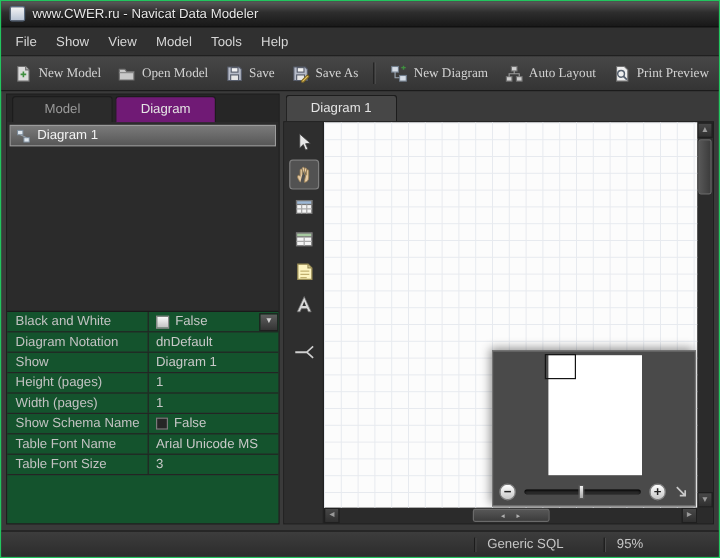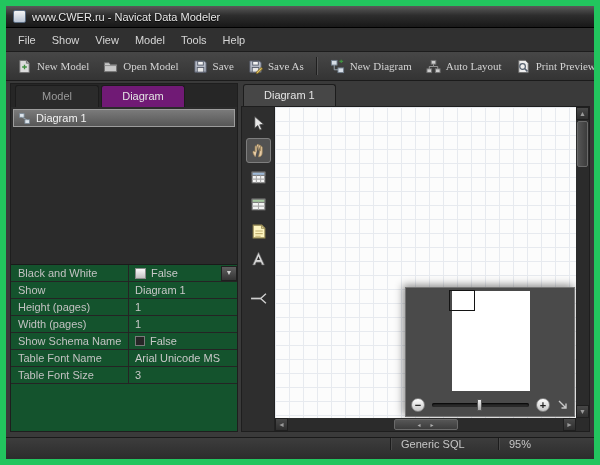--- a/index.html
+++ b/index.html
@@ -1,20 +1,20 @@
 <!DOCTYPE html>
 <html><head>
 <meta charset="utf-8">
 <style>
   * { box-sizing: border-box; margin: 0; padding: 0; }
   html,body { width:600px; height:465px; background:#222; }
   body { font-family:"Liberation Sans", sans-serif; font-size:11px; color:#cccccc; }
 
   .window { width:600px; height:465px; display:flex; flex-direction:column;
-            background:#3a3a3a; border:6px solid #22c55e; overflow:hidden; }
+            background:#3a3a3a; border:1px solid #22c55e; overflow:hidden; }
 
   
   .titlebar { height:22px; flex:none; display:flex; align-items:center; gap:6px;
               padding:0 7px; background:linear-gradient(#5a5a5a, #2d2d2d 45%, #181818);
               border-bottom:1px solid #000; }
   .app-icon { width:13px; height:13px; flex:none; border-radius:2px;
               background:linear-gradient(#f4f4f4,#b8c4d4); border:1px solid #5a6b80; }
   .title-text { color:#e8e8e8; font-size:11px; text-shadow:0 1px 1px #000; }
 
   
@@ -112,21 +112,21 @@
   .mm-btn { width:14px; height:14px; flex:none; border-radius:50%; text-align:center;
             background:linear-gradient(#ffffff,#c6c6c6); border:1px solid #808080;
             color:#222; font-size:11px; line-height:12px; font-weight:bold; cursor:default; }
   .mm-slider { flex:1; position:relative; height:4px; background:#2c2c2c; border-radius:2px;
                box-shadow:inset 0 1px 2px #000; }
   .mm-thumb { position:absolute; left:46%; top:-4px; width:5px; height:12px;
               background:linear-gradient(#f0f0f0,#a8a8a8); border:1px solid #555; }
   .mm-resize { width:12px; height:12px; flex:none; }
 
   
-  .statusbar { height:22px; flex:none; display:flex; align-items:flex-start;
+  .statusbar { height:22px; flex:none; display:flex; align-items:center;
                background:linear-gradient(#3d3d3d,#2c2c2c); border-top:1px solid #1a1a1a;
                color:#c6c6c6;padding-left:10px; }
   .sb-fill { flex:1; }
   .sb-cell { display:flex; align-items:center; padding:0 10px;
              border-left:1px solid #1c1c1c; box-shadow:inset 1px 0 0 #4a4a4a; }
   .sb-db { width:108px; }
   .sb-zoom { width:56px; }
   .sb-end { width:40px; }
 </style>
 </head>
@@ -236,20 +236,26 @@
           <div class="plabel">Black and White</div>
           <div class="pvalue">
             <span class="swatch"></span>
             <span>False</span>
             <span class="combo-btn">
                 <span>▼</span>
               </span>
           </div>
         </div>
         <div class="prow">
+          <div class="plabel">Diagram Notation</div>
+          <div class="pvalue">
+              <span>dnDefault</span>
+            </div>
+        </div>
+        <div class="prow">
           <div class="plabel">Show</div>
           <div class="pvalue">
               <span>Diagram 1</span>
             </div>
         </div>
         <div class="prow">
           <div class="plabel">Height (pages)</div>
           <div class="pvalue">
               <span>1</span>
             </div>

